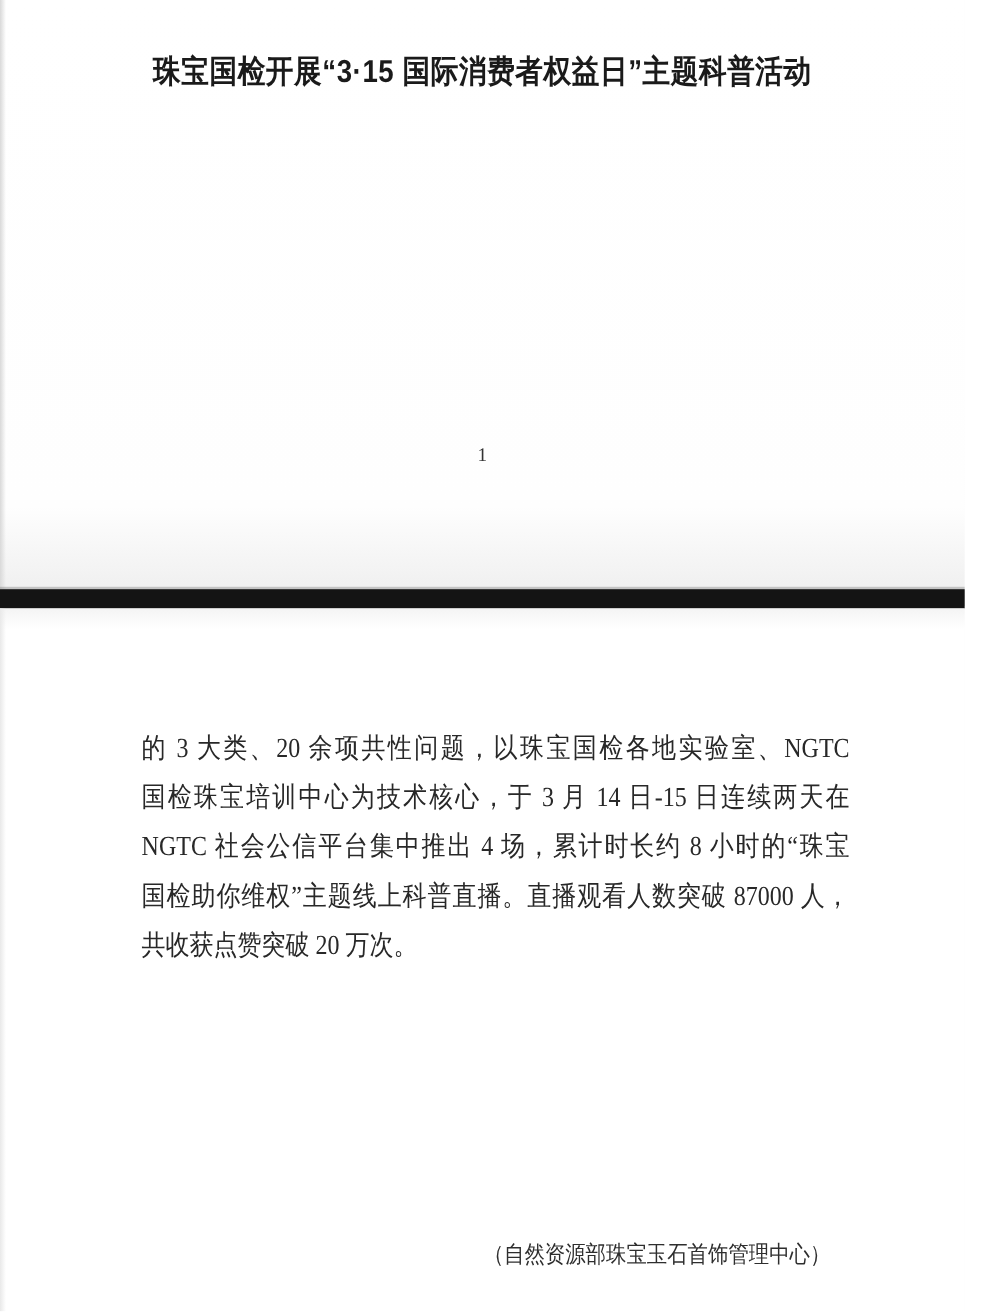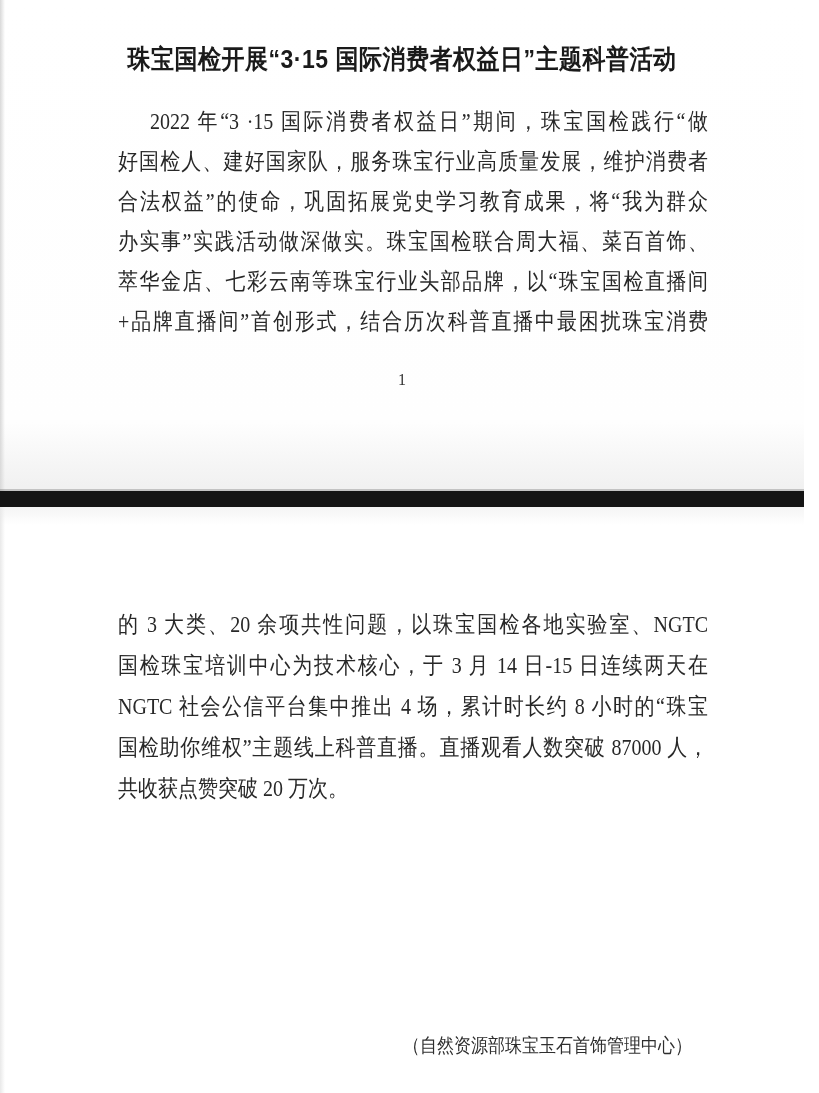--- a/index.html
+++ b/index.html
@@ -90,28 +90,20 @@
   }
 </style>
 </head>
 <body>
 
 <div class="canvas">
 
   <section class="page page1">
     <div class="edge-left"></div>
     <h1 class="title">珠宝国检开展“3·15 国际消费者权益日”主题科普活动</h1>
-    <div class="body p1body">
-        <div class="bline full indent">2022 年“3 ·15 国际消费者权益日”期间，珠宝国检践行“做</div>
-        <div class="bline full">好国检人、建好国家队，服务珠宝行业高质量发展，维护消费者</div>
-        <div class="bline full">合法权益”的使命，巩固拓展党史学习教育成果，将“我为群众</div>
-        <div class="bline full">办实事”实践活动做深做实。珠宝国检联合周大福、菜百首饰、</div>
-        <div class="bline full">萃华金店、七彩云南等珠宝行业头部品牌，以“珠宝国检直播间</div>
-        <div class="bline full">+品牌直播间”首创形式，结合历次科普直播中最困扰珠宝消费</div>
-      </div>
     <div class="pagenum">1</div>
   </section>
 
   <div class="sep" style="background: rgb(20, 20, 20);"></div>
 
   <section class="page page2">
     <div class="edge-left faint"></div>
     <div class="body p2body">
       <div>
           <div class="bline full">的 3 大类、20 余项共性问题，以珠宝国检各地实验室、NGTC</div>

